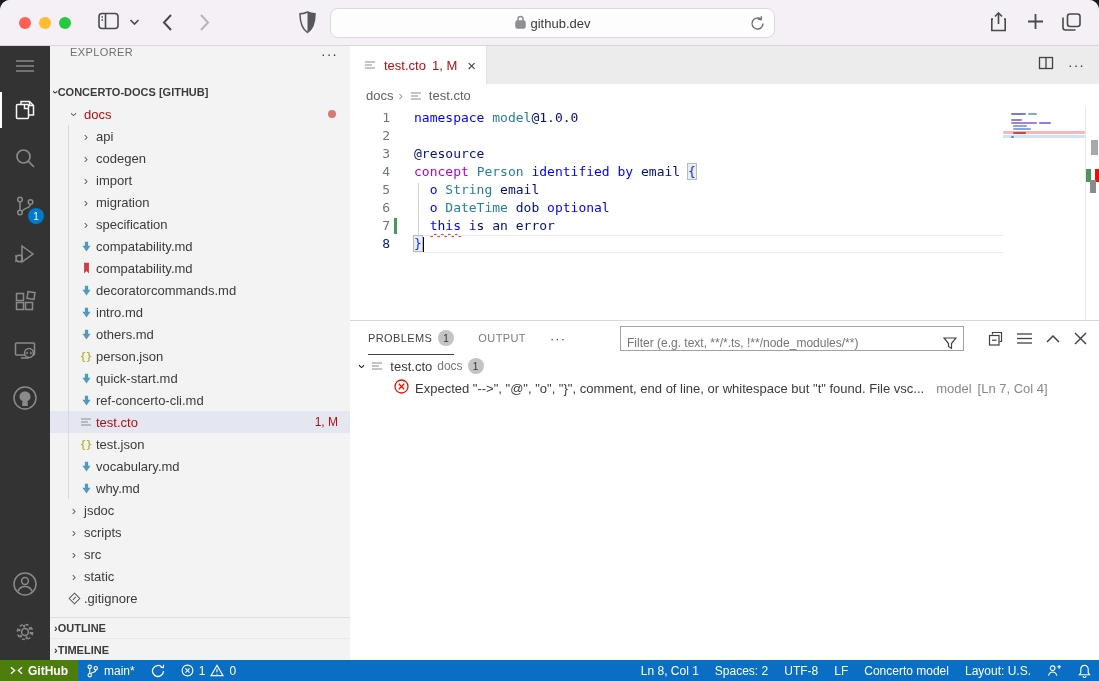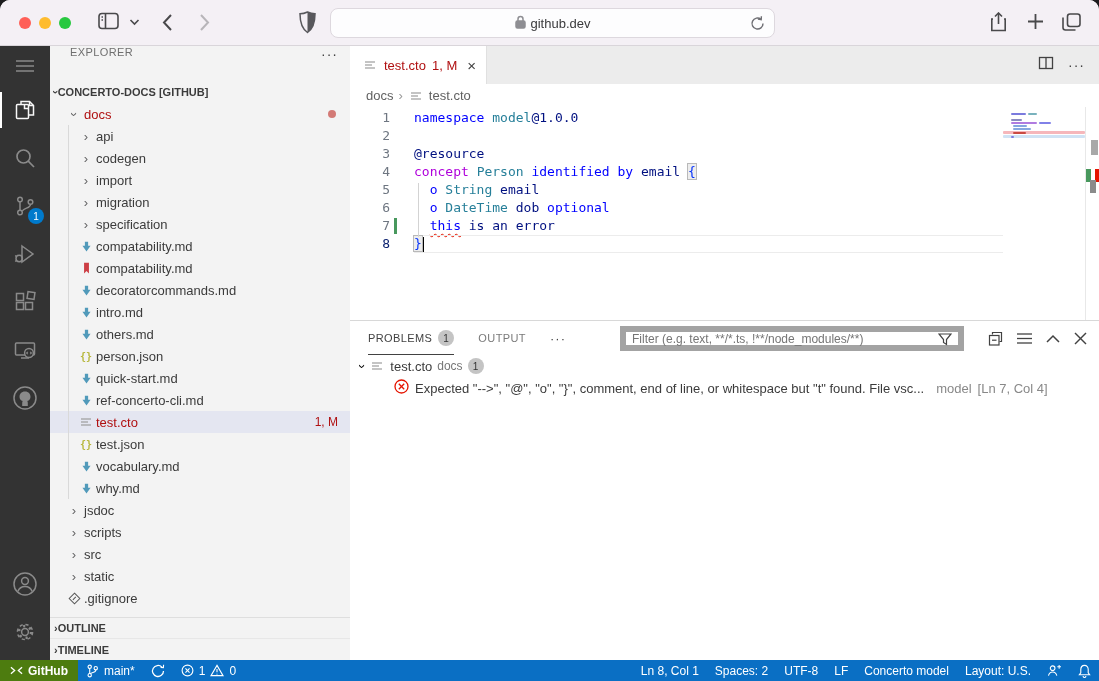--- a/index.html
+++ b/index.html
@@ -80,21 +80,21 @@
   .ruler { width:14px; flex:none; border-left:1px solid #e8e8e8; position:relative; }
   .rmark { position:absolute; }
 
   
   .panel { height:340px; background:#fff; border-top:1px solid #d8d8d8; display:flex; flex-direction:column; font-size:13px; }
   .panel-head { height:34px; display:flex; align-items:center; padding:0 12px 0 18px; gap:24px; }
   .ptab { font-size:11px; letter-spacing:.4px; color:#7a7a7a; display:flex; align-items:center; gap:6px; height:100%; cursor:pointer; }
   .ptab.active { color:#424242; box-shadow:inset 0 -1px 0 #424242; }
   .pbadge { background:#c4c4c4; color:#333; min-width:16px; height:16px; border-radius:9px; font-size:10px; display:flex; align-items:center; justify-content:center; padding:0 4px; }
   .pmore { color:#424242; letter-spacing:1px; cursor:pointer; }
-  .pfilter { margin-left:30px; width:394px; height:25px; border:6px solid #a3a3a3; background:#fff; display:flex; align-items:flex-start; }
+  .pfilter { margin-left:30px; width:394px; height:25px; border:1px solid #a3a3a3; background:#fff; display:flex; align-items:flex-end; }
   .pfilter input { flex:1; border:none; outline:none; font-size:12px; color:#333; padding:0 6px; background:transparent; font-family:"Liberation Sans",sans-serif; }
   .pfilter .funnel { padding:0 6px; color:#424242; display:flex; }
   .phactions { margin-left:auto; display:flex; align-items:center; gap:14px; color:#424242; }
   .phactions > * { cursor:pointer; display:flex; }
   .prow1 { height:22px; display:flex; align-items:center; padding-left:10px; gap:5px; cursor:pointer; }
   .prow1 .pfile { color:#3b3b3b; }
   .prow1 .pfolder { color:#767676; font-size:12px; }
   .prow2 { height:22px; display:flex; align-items:center; padding-left:44px; gap:6px; cursor:pointer; }
   .perr-msg { color:#3b3b3b; }
   .perr-src { color:#888; margin-left:6px; }

